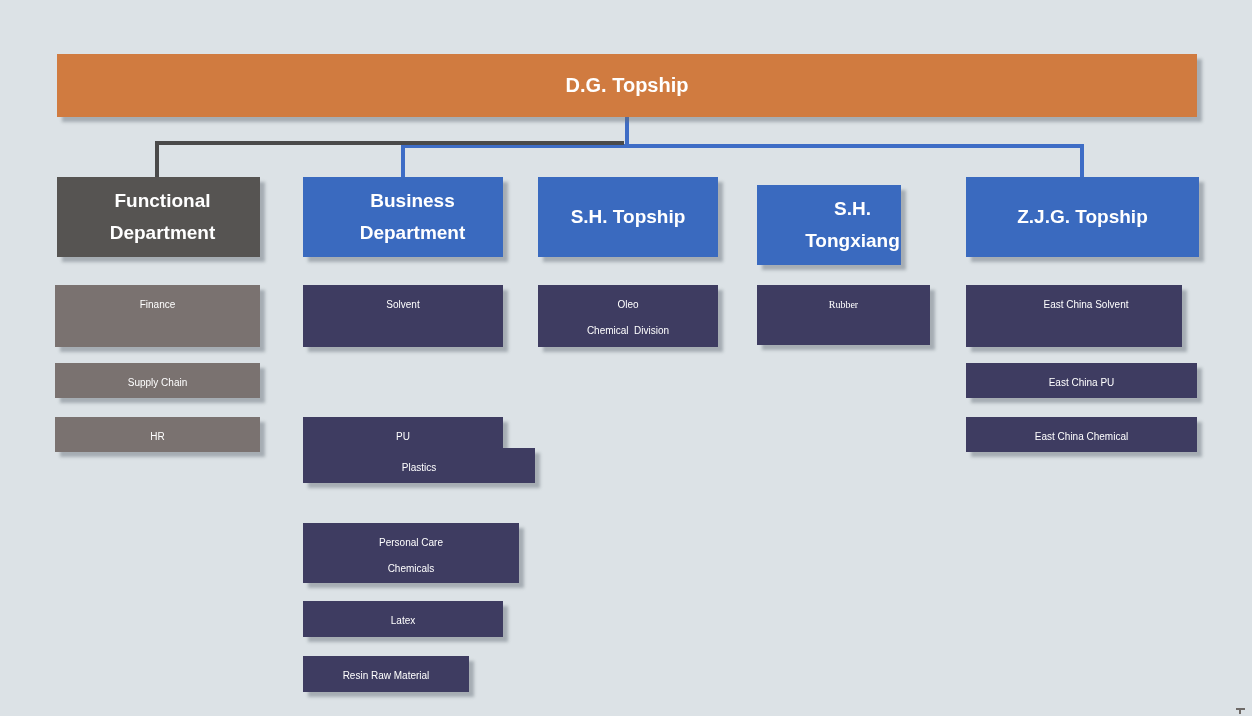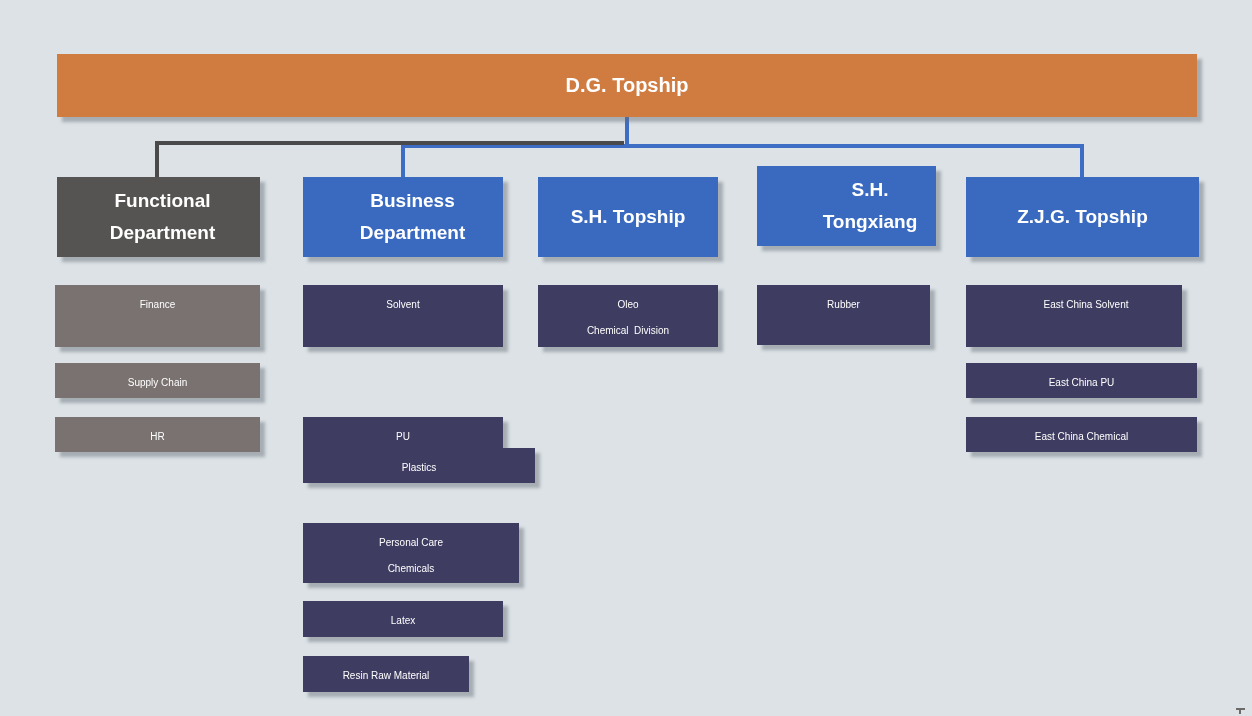--- a/index.html
+++ b/index.html
@@ -81,21 +81,21 @@
     <span class="lbl">Functional
 Department</span>
   </div>
   <div class="node header blue" style="left:303px; top:177px; width:200px; height:80px;padding-left:19px;">
     <span class="lbl">Business
 Department</span>
   </div>
   <div class="node header blue" style="left:538px; top:177px; width:180px; height:80px;">
     <span class="lbl">S.H. Topship</span>
   </div>
-  <div class="node header blue" style="left:757px; top:166px; width:179px; height:80px;padding-left:47px;">
+  <div class="node header blue" style="left:757px; top:185px; width:144px; height:80px;padding-left:47px;">
     <span class="lbl">S.H.
 Tongxiang</span>
   </div>
   <div class="node header blue" style="left:966px; top:177px; width:233px; height:80px;">
     <span class="lbl">Z.J.G. Topship</span>
   </div>
 
   <div class="node child warmgray" style="left:55px; top:285px; width:205px; height:62px;">
     <span class="lbl">Finance</span>
   </div>
@@ -124,21 +124,21 @@
   </div>
   <div class="node child navy" style="left:303px; top:656px; width:166px; height:36px;">
     <span class="lbl">Resin Raw Material</span>
   </div>
 
   <div class="node child navy" style="left:538px; top:285px; width:180px; height:62px;">
     <span class="lbl">Oleo
 Chemical  Division</span>
   </div>
 
-  <div class="node child navy" style="left:757px; top:285px; width:173px; height:60px;">
+  <div class="node child navy" style="left:757px; top:285px; width:173px; height:60px;font-family:Liberation Serif, serif;">
     <span class="lbl">Rubber</span>
   </div>
 
   <div class="node child navy" style="left:966px; top:285px; width:216px; height:62px;padding-left:24px;">
     <span class="lbl">East China Solvent</span>
   </div>
   <div class="node child navy" style="left:966px; top:363px; width:231px; height:35px;">
     <span class="lbl">East China PU</span>
   </div>
   <div class="node child navy" style="left:966px; top:417px; width:231px; height:35px;">

